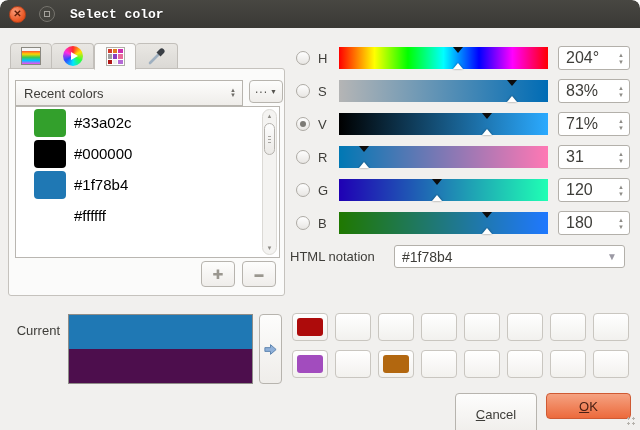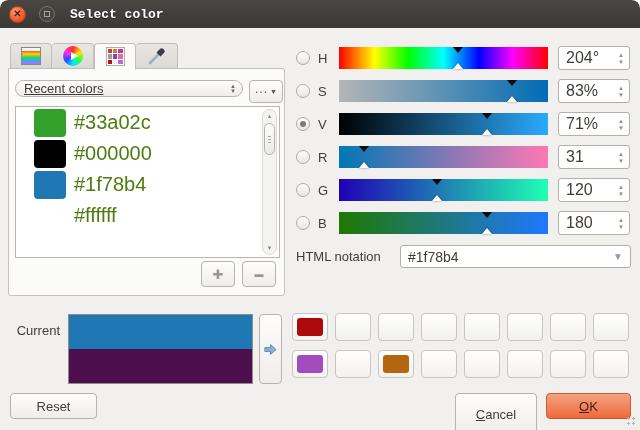--- a/index.html
+++ b/index.html
@@ -37,35 +37,35 @@
     background:conic-gradient(#ff2d2d,#ffe100,#2dff44,#00e5ff,#2d4bff,#ff2de2,#ff2d2d); }
   .icon-wheel:after { content:""; position:absolute; left:8px; top:6px; width:0; height:0;
     border-left:7px solid #ffffff; border-top:4px solid transparent; border-bottom:4px solid transparent; }
   .icon-swatchgrid { width:19px; height:19px; border:1px solid #b0ada7; background:#ffffff;
     display:grid; grid-template-columns:repeat(3,1fr); grid-template-rows:repeat(3,1fr); gap:1px; padding:1px; }
   .icon-swatchgrid i { display:block; }
 
   
   .panel { position:absolute; left:8px; top:68px; width:277px; height:228px;
            background:#fbfbfa; border:1px solid #c5c2bd; border-radius:0 3px 3px 3px; z-index:2; }
-  .combo { position:absolute; left:6px; top:11px; width:228px; height:17px;
-           background:linear-gradient(#fdfdfc,#efedea); border:1px solid #b7b4ae; border-radius:10px;
-           display:flex; align-items:center; padding-left:8px;text-decoration:underline; }
+  .combo { position:absolute; left:6px; top:11px; width:228px; height:26px;
+           background:linear-gradient(#fdfdfc,#efedea); border:1px solid #b7b4ae; border-radius:0;
+           display:flex; align-items:center; padding-left:8px; }
   .combo .arrows { position:absolute; right:6px; top:0; bottom:0; display:flex; flex-direction:column;
                    justify-content:center; color:#6f6d68; font-size:6px; line-height:5px; }
   .more-btn { position:absolute; left:240px; top:11px; width:34px; height:23px;
               display:flex; align-items:center; justify-content:center; gap:2px; }
   .more-btn .dots { font-size:12px; letter-spacing:1px; margin-top:-5px; color:#55534f; }
   .more-btn .dd { font-size:7px; color:#55534f; }
 
   .color-list { position:absolute; left:6px; top:37px; width:265px; height:152px;
                 background:#ffffff; border:1px solid #b9b6b1; overflow:hidden; }
   .cl-item { height:31px; display:flex; align-items:center; padding-left:18px; }
   .cl-swatch { width:32px; height:28px; border-radius:4px; flex:none; }
-  .cl-hex { margin-left:8px; font-size:20px; color:#4d7c0f; }
+  .cl-hex { margin-left:8px; font-size:15px; color:#000000; }
 
   .vscroll { position:absolute; right:2px; top:2px; bottom:2px; width:15px;
              background:#f4f3f1; border:1px solid #dbd9d5; border-radius:8px; }
   .vscroll .up, .vscroll .down { position:absolute; left:0; right:0; text-align:center;
              font-size:6px; color:#8d8b86; }
   .vscroll .up { top:3px; } .vscroll .down { bottom:3px; }
   .vscroll .thumb { position:absolute; left:1px; right:1px; top:13px; height:32px;
              background:linear-gradient(#fdfdfd,#ebe9e6); border:1px solid #b5b2ad; border-radius:7px; }
   .vscroll .thumb:after { content:""; position:absolute; left:3px; right:3px; top:12px; height:7px;
              background:repeating-linear-gradient(#a8a6a1 0 1px, transparent 1px 3px); }
@@ -98,21 +98,21 @@
   .mk-bot { position:absolute; bottom:0; width:0; height:0; transform:translateX(-50%);
             border-left:5px solid transparent; border-right:5px solid transparent; border-bottom:6px solid #ffffff;
             filter:drop-shadow(0 0 1px rgba(0,0,0,.45)); }
   .spin { position:relative; margin-left:10px; width:72px; height:24px; background:#ffffff;
           border:1px solid #b3b0aa; border-radius:3px; display:flex; align-items:center; flex:none; }
   .spin-val { padding-left:7px; font-size:16px; }
   .spin-btns { position:absolute; right:5px; top:0; bottom:0; display:flex; flex-direction:column;
                justify-content:center; gap:3px; color:#8d8b86; font-size:6px; line-height:4px; text-align:center; }
 
   .html-row { display:flex; align-items:center; height:23px; margin-top:0px; }
-  .html-label { width:104px; margin-left:6px; flex:none; }
+  .html-label { width:104px; flex:none; }
   .html-input { position:relative; width:231px; height:23px; background:#ffffff;
                 border:1px solid #b3b0aa; border-radius:3px; display:flex; align-items:center; }
   .html-val { padding-left:7px; font-size:14px; }
   .html-dd { position:absolute; right:7px; color:#9b99a4; font-size:10px; }
 
   
   .cur-label { position:absolute; left:0; top:323px; width:60px; text-align:right; }
   .old-label { position:absolute; left:0; top:358px; width:80px; text-align:right;margin-left:40px; }
   .preview { position:absolute; left:68px; top:314px; width:185px; height:70px; border:1px solid #8f8d88; }
   .preview .half { width:100%; height:50%; }
@@ -405,23 +405,20 @@
         </span>
       <span class="sw">
           <i class="pill"></i>
         </span>
       <span class="sw">
           <i class="pill"></i>
         </span>
     </div>
   </div>
 
-  <div class="btn reset-btn">
-    <span>Reset</span>
-  </div>
   <div class="btn cancel-btn">
     <span class="mnemonic">Cancel</span>
   </div>
   <div class="ok-btn">
     <span class="mnemonic">OK</span>
   </div>
   <div class="grip"></div>
 
 </div>
 

